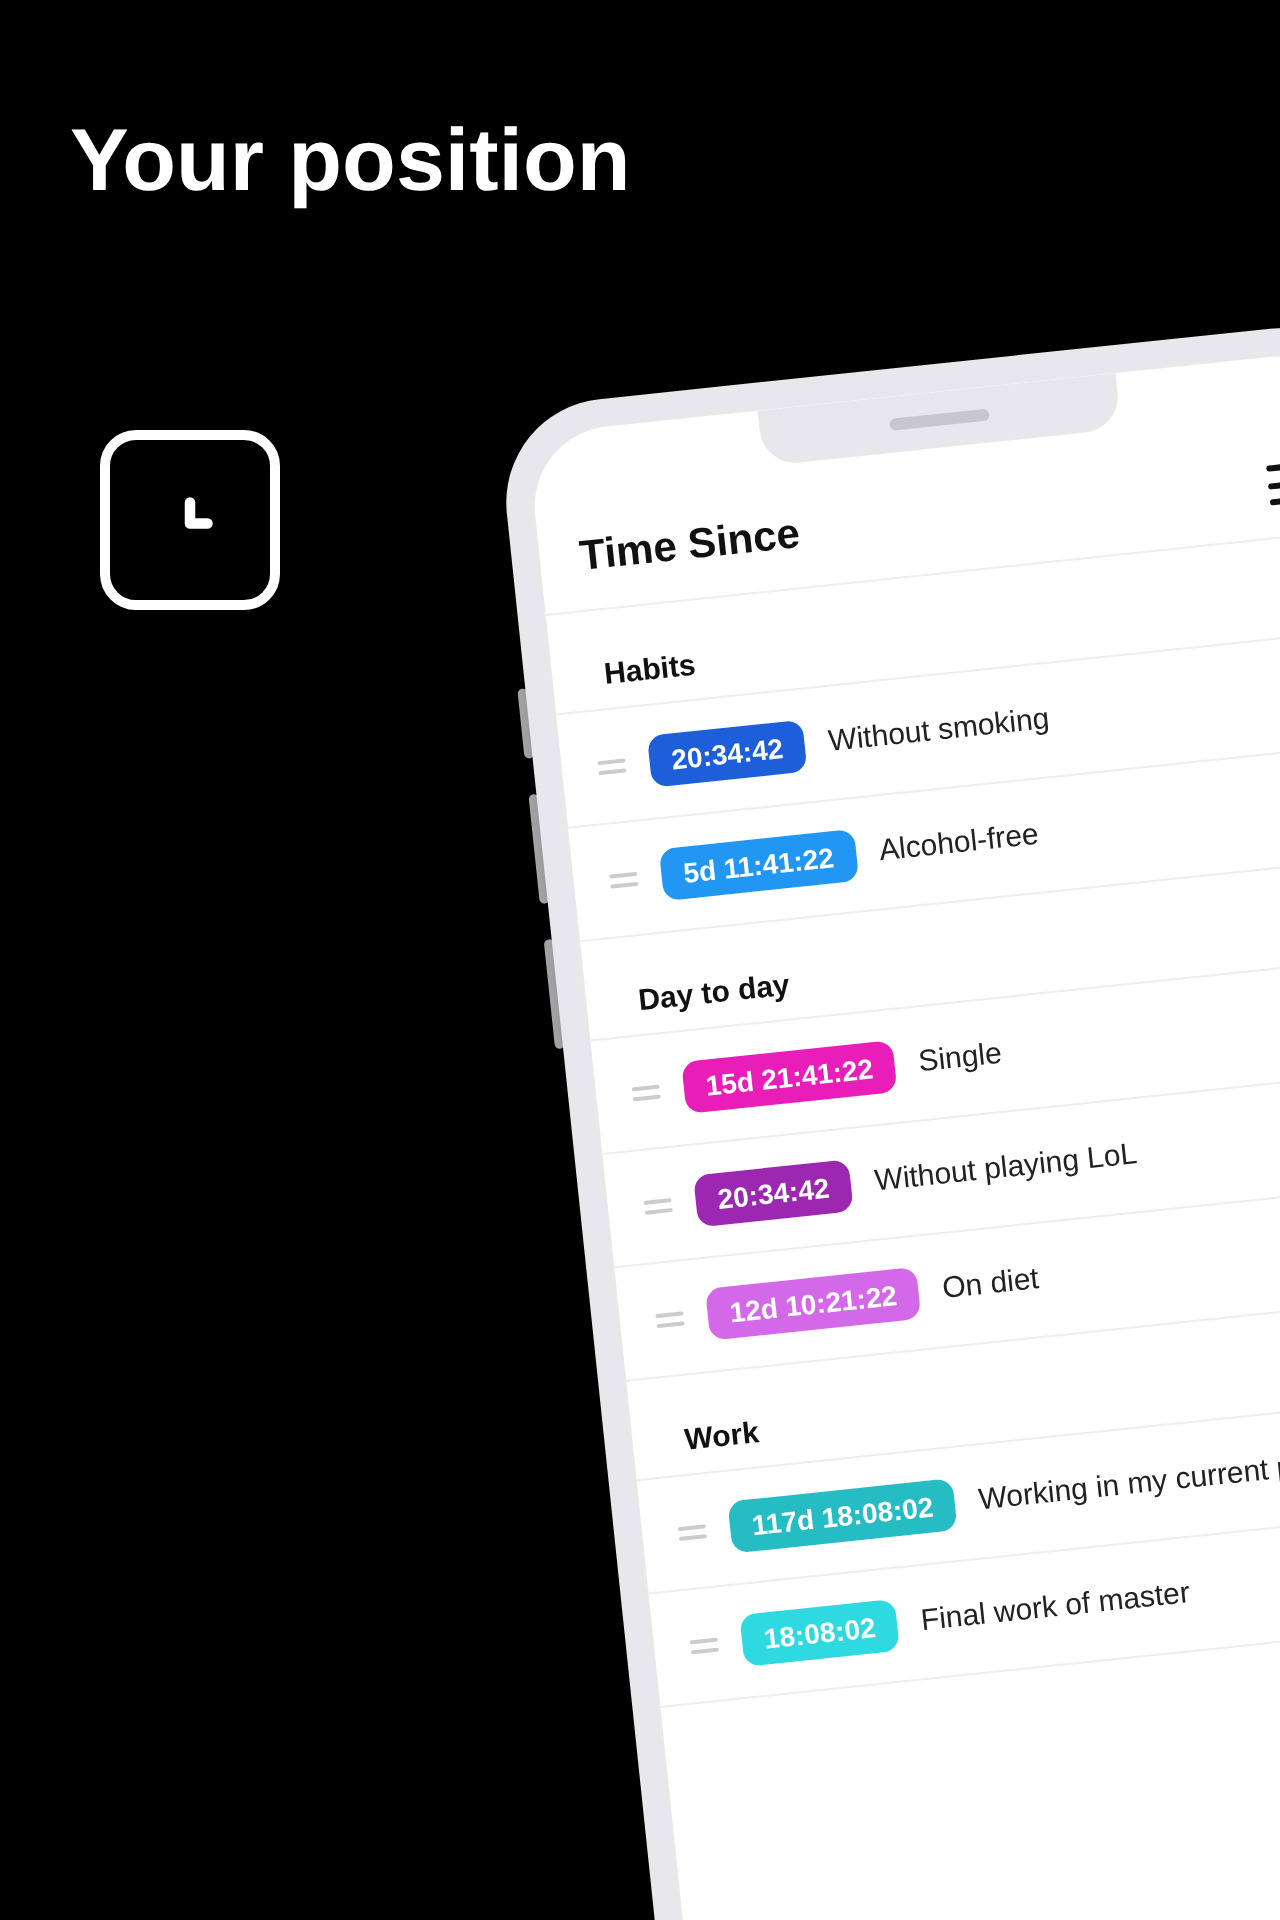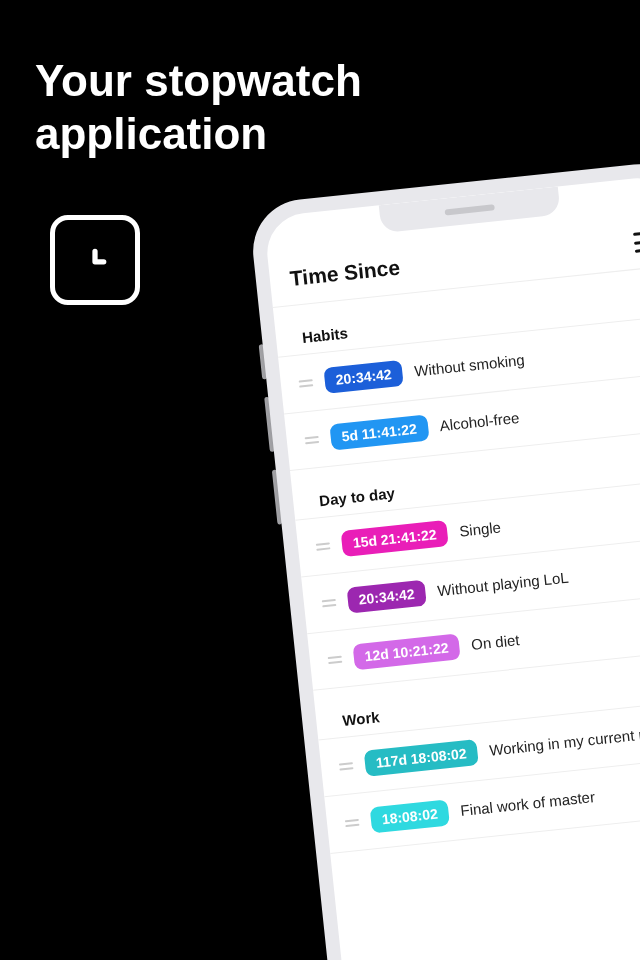--- a/index.html
+++ b/index.html
@@ -170,22 +170,21 @@
       line-height: 1.25;
     }
     .section-end {
       border-bottom: 1px solid #eee;
     }
   </style>
 </head>
 <body>
 
 <div class="promo-title">
-  <div>Your stopwatch</div>
-  <div>application</div>
+  <div>Your position</div>
 </div>
 
 <div class="app-icon">
   <svg viewBox="0 0 24 24">
     <path d="M12 7 L12 13 L17 13" stroke="#fff" stroke-width="3" fill="none" stroke-linecap="round" stroke-linejoin="round"></path>
   </svg>
 </div>
 
 <div class="phone">
   <div class="side-buttons">

